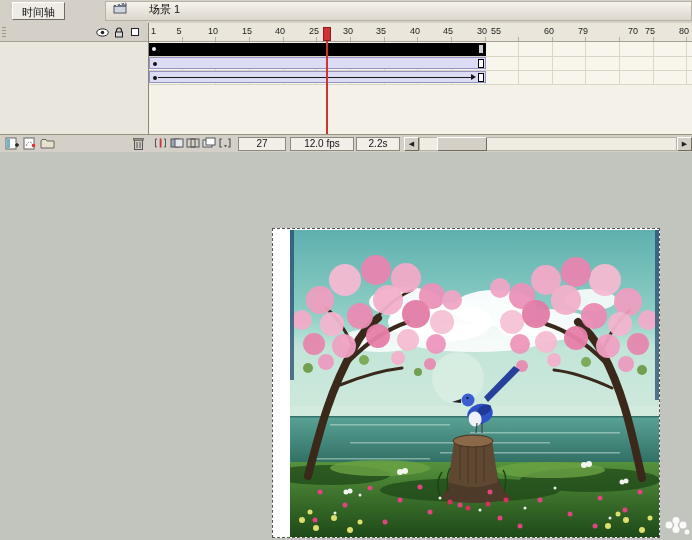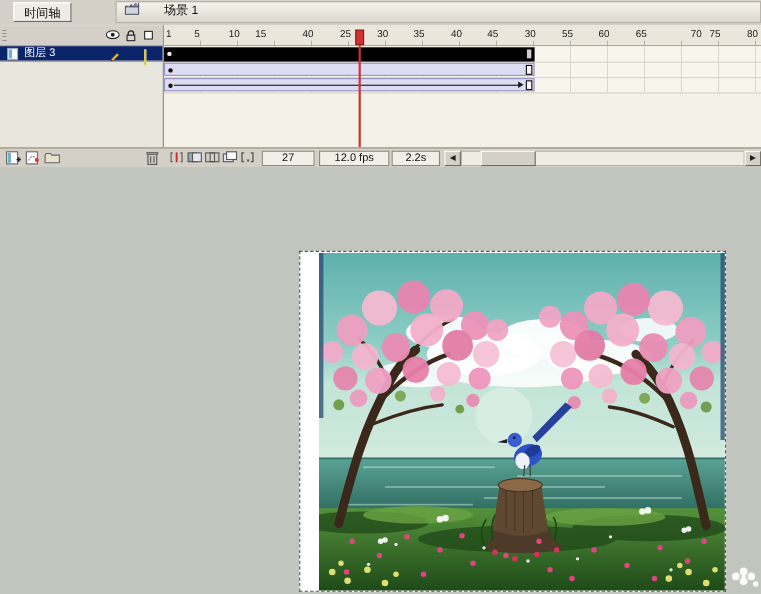--- a/index.html
+++ b/index.html
@@ -91,61 +91,42 @@
           <svg width="10" height="11" viewBox="0 0 10 11">
               <path d="M2.5 5 V3.5 A2.5 2.5 0 0 1 7.5 3.5 V5" fill="none" stroke="#222" stroke-width="1.2"></path>
               <rect x="1.5" y="5" width="7" height="5" fill="#d9d9d9" stroke="#222" stroke-width="1"></rect>
             </svg>
         </span>
         <span class="hicon" style="left:131px;top:5px">
           <span style="display:block;width:8px;height:8px;border:1px solid #222;background:#fff"></span>
         </span>
       </div>
 
-      <div class="layer-row selected" style="background: rgb(10, 36, 106);">
-        <span class="licon">
-          <svg width="12" height="12" viewBox="0 0 12 12">
-              <rect x="1" y="1" width="9" height="10" fill="#fff" stroke="#9ab" stroke-width="1"></rect>
-              <rect x="2" y="2" width="3" height="8" fill="#6fb3c8"></rect>
-            </svg>
-        </span>
-        <span class="lname">图层 3</span>
-        <span class="lcell c1">
-          <svg width="10" height="10" viewBox="0 0 10 10">
-              <path d="M2 8 L7.5 2.5 L9 4 L3.5 9.5 Z" fill="#e8c63e" stroke="#6b5a10" stroke-width="0.6"></path>
-              <path d="M2 8 L1.4 10 L3.5 9.5 Z" fill="#333"></path>
-            </svg>
-        </span>
-        <span class="lcell c2"><span class="dot"></span></span>
-        <span class="lcell c3">
-          <span class="swatch" style="border-color: rgb(214, 198, 58);"></span>
-        </span>
-      </div>
 
 
     </div>
 
     <div class="vsep"></div>
 
     <div class="frames-pane">
       <div class="f-header">
         <span class="fnum" style="left:0;width:10px;text-align:left;padding-left:2px">1</span>
         <span class="fnum" style="left:19px">5</span>
         <span class="fnum" style="left:53px">10</span>
-        <span class="fnum" style="left:77px">15</span>
+        <span class="fnum" style="left:87px">15</span>
         <span class="fnum" style="left:120px">40</span>
         <span class="fnum" style="left:154px">25</span>
         <span class="fnum" style="left:188px">30</span>
         <span class="fnum" style="left:221px">35</span>
         <span class="fnum" style="left:255px">40</span>
         <span class="fnum" style="left:288px">45</span>
         <span class="fnum" style="left:322px">30</span>
-        <span class="fnum" style="left:356px">55</span>
+        <span class="fnum" style="left:336px">55</span>
         <span class="fnum" style="left:389px">60</span>
-        <span class="fnum" style="left:423px">65</span>
+        <span class="fnum" style="left:423px">79</span>
         <span class="fnum" style="left:473px">70</span>
         <span class="fnum" style="left:490px">75</span>
         <span class="fnum" style="left:524px">80</span>
         <span class="f-ticks"></span>
       </div>
 
       <div class="rows-bg"></div>
       <div class="rsep" style="top:33px"></div>
       <div class="rsep" style="top:47px"></div>
       <div class="rsep" style="top:61px"></div>

